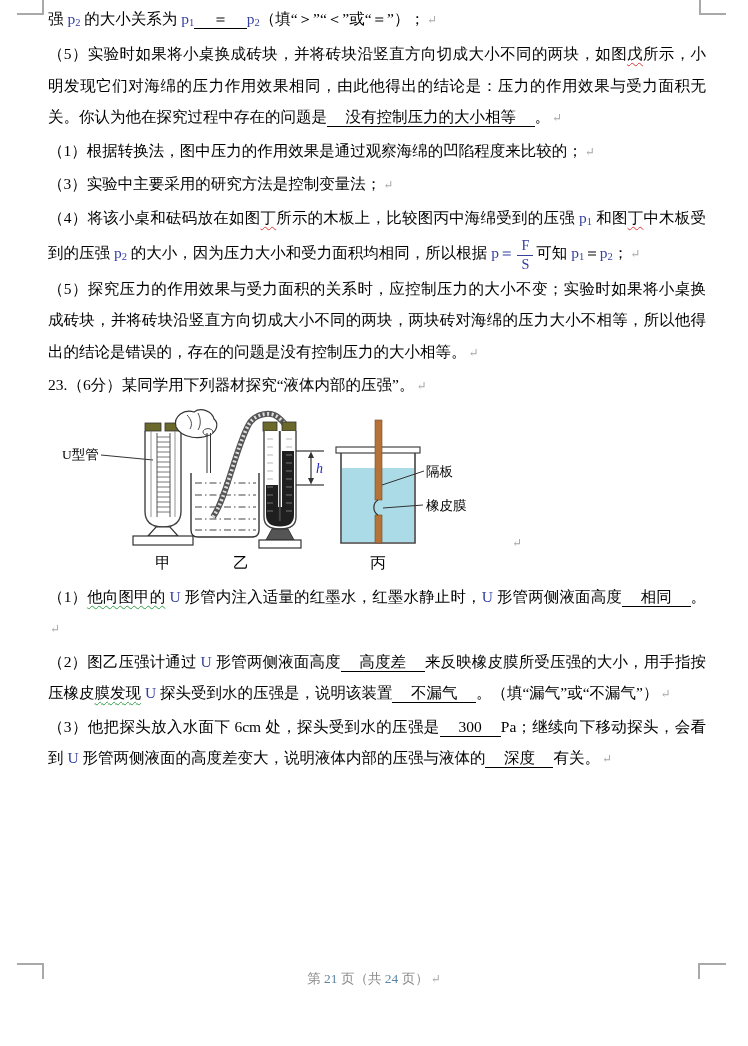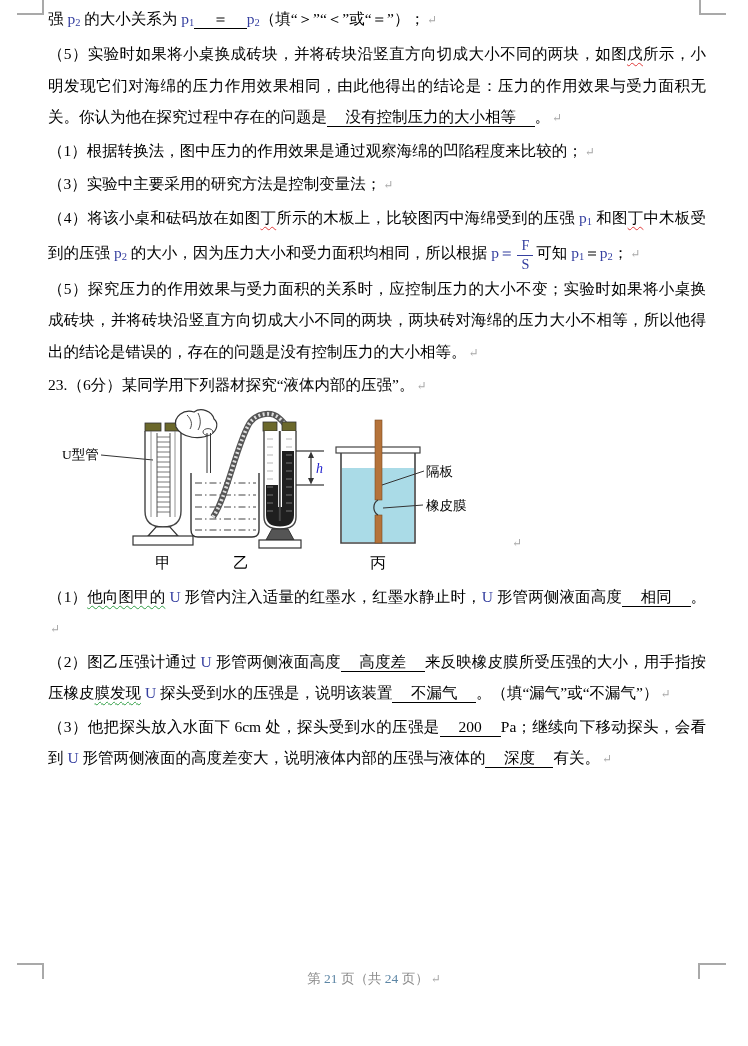--- a/index.html
+++ b/index.html
@@ -190,17 +190,17 @@
         <text x="366" y="103" font-size="13.5">橡皮膜</text>
         <text x="318" y="161" font-size="15.5" text-anchor="middle">丙</text>
       </g>
     </svg>
     <span class="pi">↵</span>
   </div>
 
   <div id="doc-part2">
       <p class="line"><span>（1）</span><span class="wg">他向图甲的</span><span> </span><span class="v">U</span><span> 形管内注入适量的红墨水，红墨水静止时，</span><span class="v">U</span><span> 形管两侧液面高度</span><span class="ans">　相同　</span><span>。</span><span class="pi">↵</span></p>
       <p class="line"><span>（2）图乙压强计通过 </span><span class="v">U</span><span> 形管两侧液面高度</span><span class="ans">　高度差　</span><span>来反映橡皮膜所受压强的大小，用手指按压橡皮</span><span class="wg">膜发现</span><span> </span><span class="v">U</span><span> 探头受到水的压强是，说明该装置</span><span class="ans">　不漏气　</span><span>。（填“漏气”或“不漏气”）</span><span class="pi">↵</span></p>
-      <p class="line"><span>（3）他把探头放入水面下 6cm 处，探头受到水的压强是</span><span class="ans">　200　</span><span>Pa；继续向下移动探头，会看到 </span><span class="v">U</span><span> 形管两侧液面的高度差变大，说明液体内部的压强与液体的</span><span class="ans">　深度　</span><span>有关。</span><span class="pi">↵</span></p>
+      <p class="line"><span>（3）他把探头放入水面下 6cm 处，探头受到水的压强是</span><span class="ans">　300　</span><span>Pa；继续向下移动探头，会看到 </span><span class="v">U</span><span> 形管两侧液面的高度差变大，说明液体内部的压强与液体的</span><span class="ans">　深度　</span><span>有关。</span><span class="pi">↵</span></p>
     </div>
 </div>
 
 <div class="page-footer"><span class="ft">第 </span><span class="ft-num">21</span><span class="ft"> 页（共 </span><span class="ft-num">24</span><span class="ft"> 页）</span><span class="pi">↵</span></div>
 
 </body></html>

